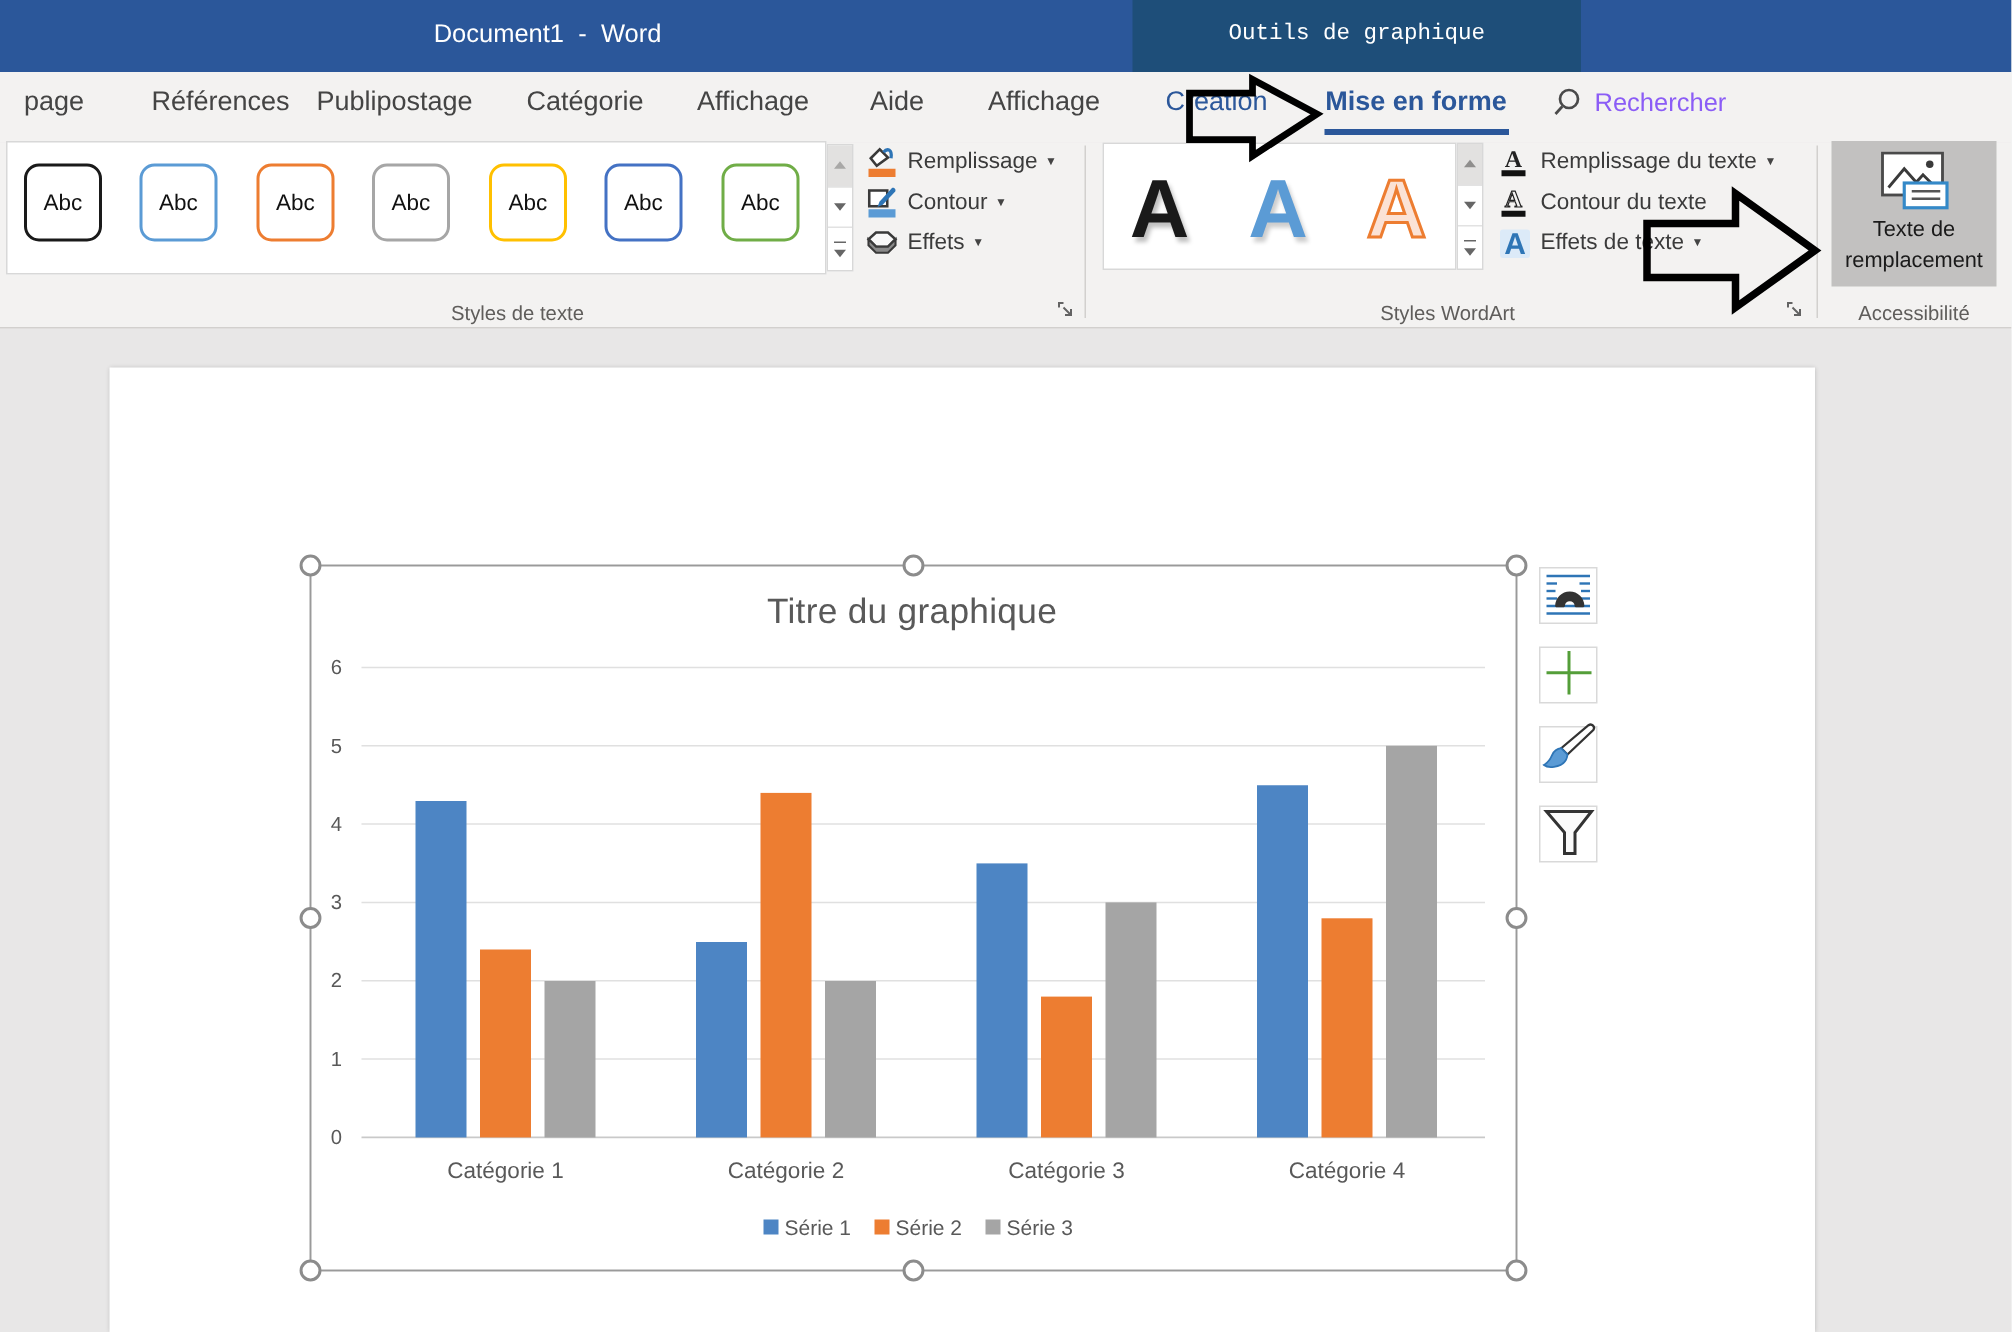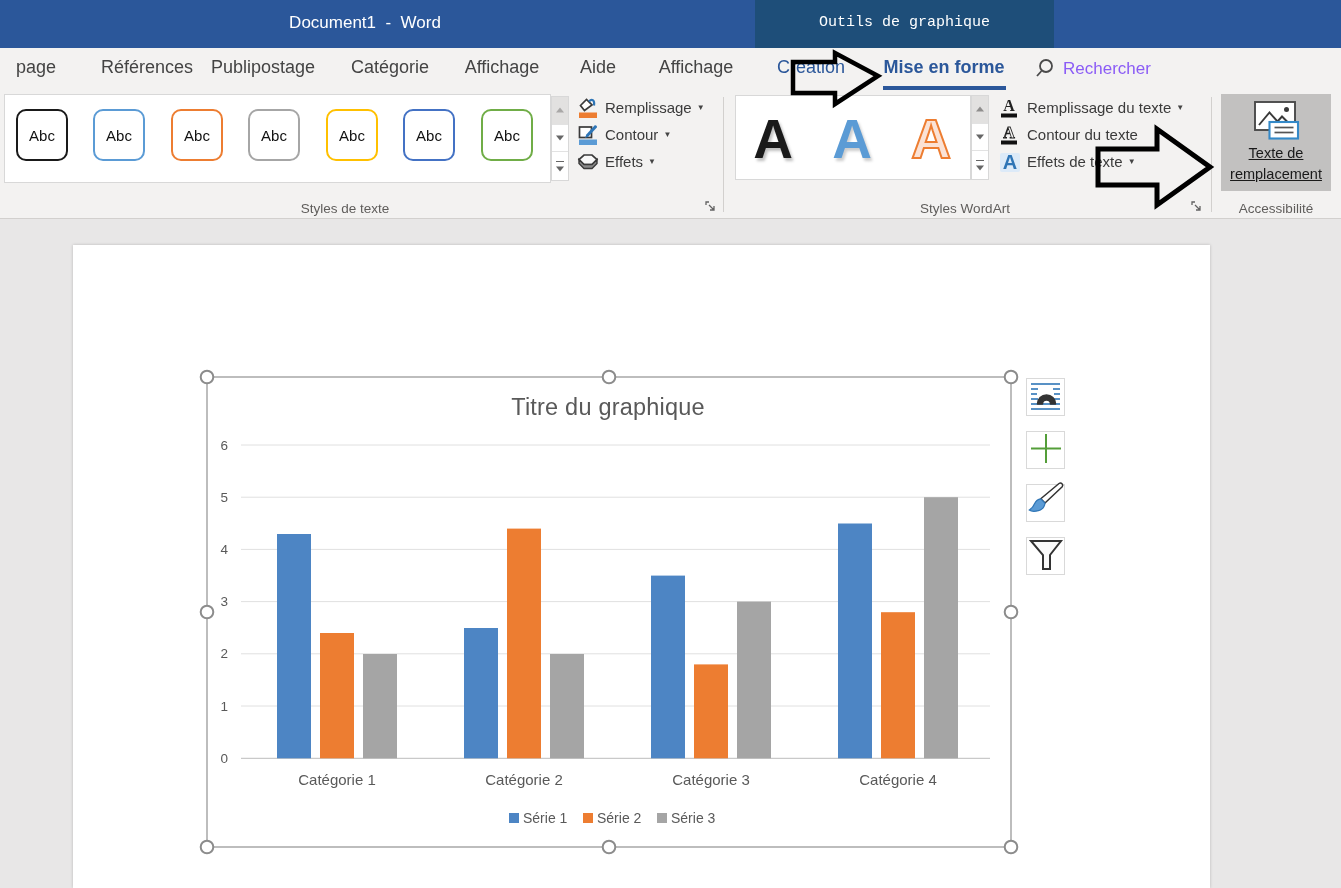--- a/index.html
+++ b/index.html
@@ -34,21 +34,21 @@
 .tri-up{border-bottom:5px solid #666;transform:translate(-50%,-50%);}
 .tri-down{border-top:5px solid #666;transform:translate(-50%,-50%);}
 .dbar{position:absolute;left:50%;top:30%;width:8px;height:1.5px;background:#666;transform:translateX(-50%);}
 .ribbtn{position:absolute;height:27px;display:flex;align-items:center;font-size:15px;color:#3b3b3b;white-space:nowrap;}
 .ribbtn .ic{width:22px;height:22px;margin-right:6px;flex:0 0 auto;}
 .caret{font-size:8px;color:#444;margin-left:5px;}
 .vsep{position:absolute;top:2px;width:1px;height:115px;background:#d2d0ce;}
 .grplabel{position:absolute;top:106px;transform:translateX(-50%);font-size:13.5px;color:#5f5d5b;white-space:nowrap;}
 .wordA{position:absolute;font-weight:bold;font-size:55px;line-height:55px;transform:translateX(-50%);}
 #altbtn{position:absolute;left:1221px;top:-1px;width:110px;height:97px;background:#c2c1c0;text-align:center;}
-#altbtn .lbl{position:absolute;left:0;top:49px;width:100%;font-size:14.5px;color:#1a1a1a;line-height:21px;text-decoration:underline;}
+#altbtn .lbl{position:absolute;left:0;top:49px;width:100%;font-size:14.5px;color:#1a1a1a;line-height:21px;}
 
 
 #docarea{position:absolute;left:0;top:220px;width:1341px;height:668px;background:#e8e7e7;}
 #page{position:absolute;left:73px;top:25px;width:1137px;height:643px;background:#fff;box-shadow:0 0 3px rgba(0,0,0,0.2);}
 .chartbtn{position:absolute;left:1026px;width:39px;height:38px;background:#fff;border:1px solid #d9d9d9;}
 svg{display:block;}
 #chartsvg,#arrowsvg{position:absolute;left:0;top:0;width:1341px;height:888px;pointer-events:none;}
 #arrowsvg{z-index:40;}
 </style>
 </head>

